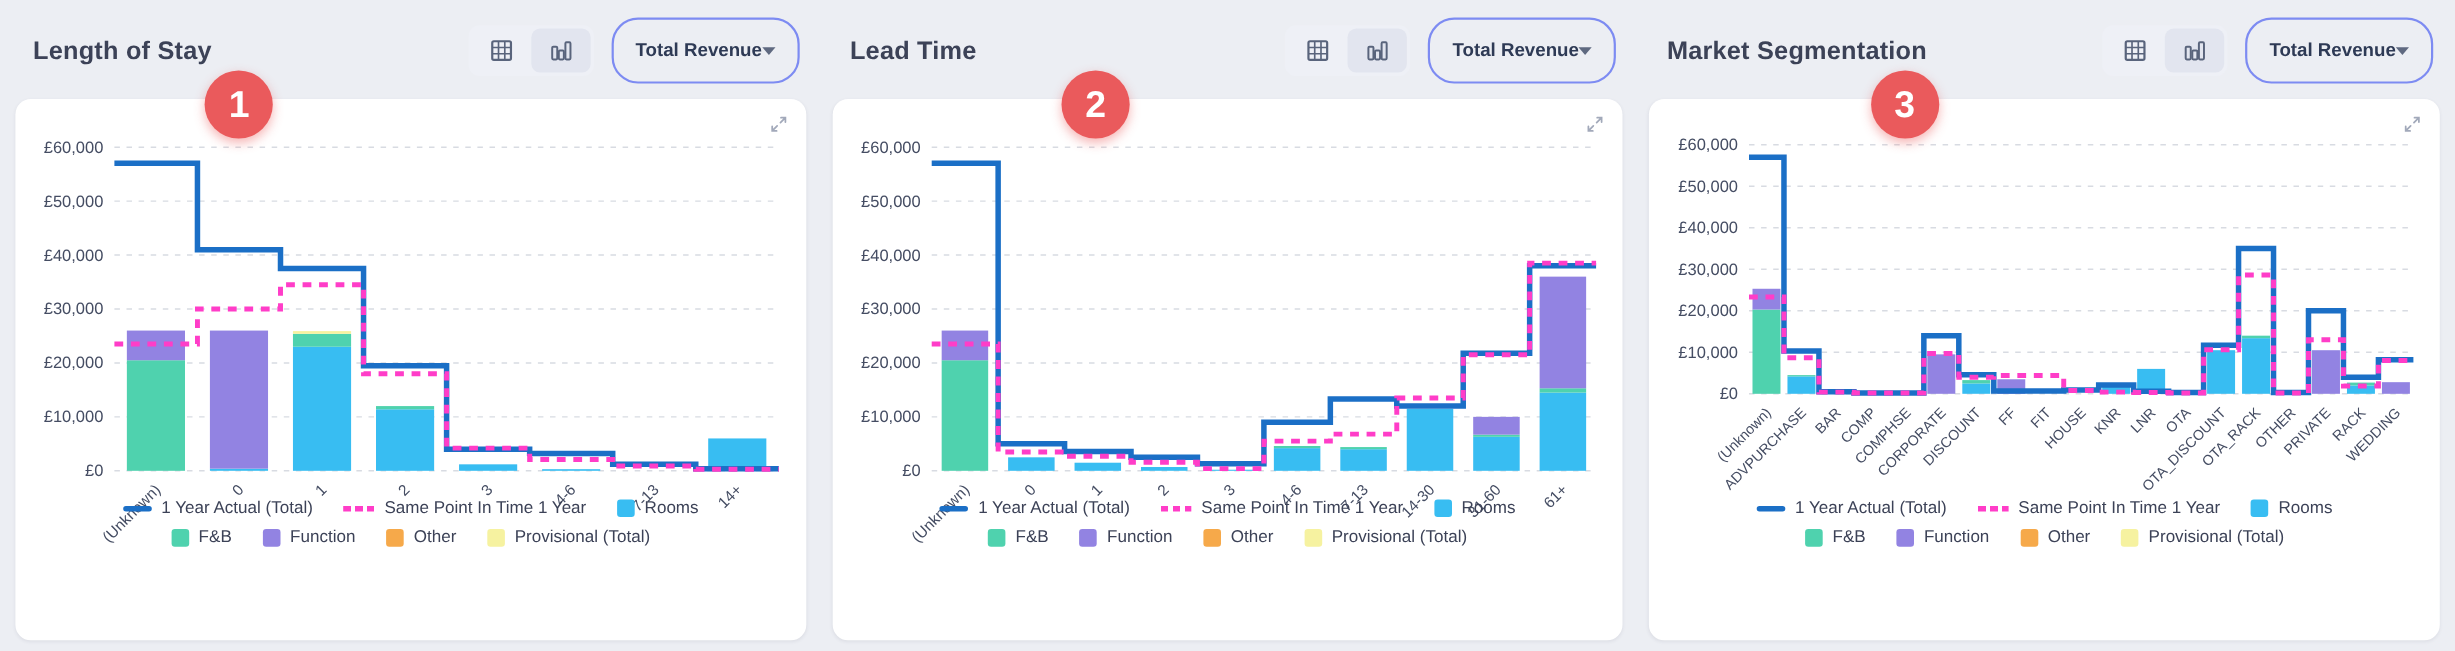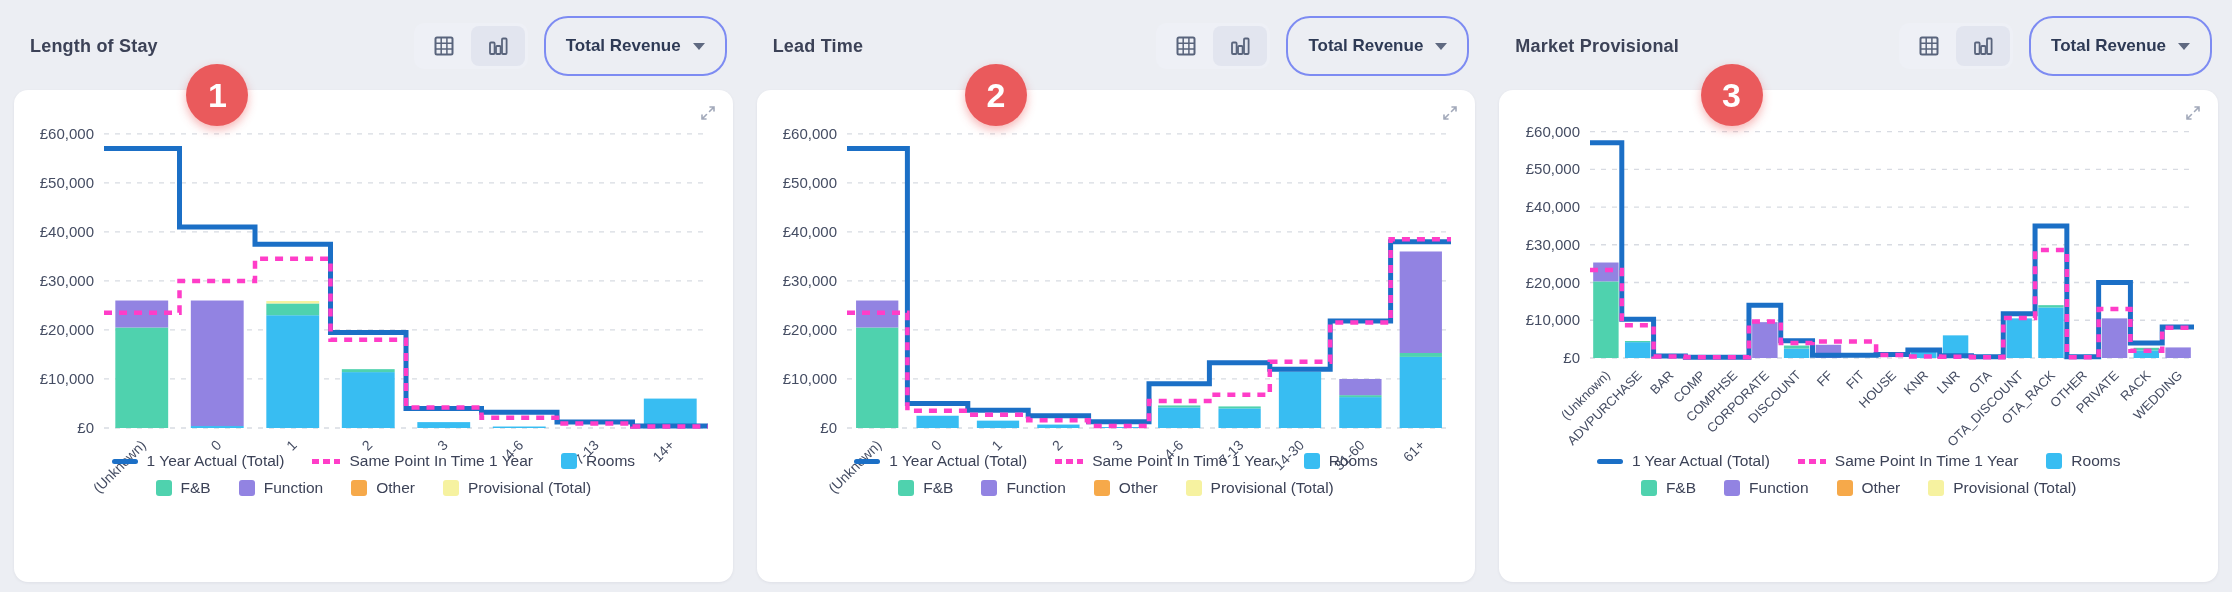--- a/index.html
+++ b/index.html
@@ -5,27 +5,27 @@
   html,body{margin:0;padding:0;}
   body{
     width:2232px;height:592px;
     background:#eceef3;
     font-family:"Liberation Sans", sans-serif;
     overflow:hidden;
   }
   .page{display:flex;gap:24px;padding:10px 14px;box-sizing:border-box;height:100%;}
   .panel{flex:1;display:flex;flex-direction:column;min-width:0;}
   .panel-header{display:flex;align-items:center;gap:14px;padding:6px 6px 14px 16px;}
-  .panel-title{margin:0;font-size:18px;font-weight:700;color:#3c4257;letter-spacing:.2px;}
+  .panel-title{margin:0;font-size:23px;font-weight:700;color:#3c4257;letter-spacing:.2px;}
   .controls{margin-left:auto;display:flex;align-items:center;gap:16px;}
   .toggle-group{display:flex;background:#eef0f6;border-radius:10px;padding:3px;}
   .toggle-btn{width:54px;height:40px;display:flex;align-items:center;justify-content:center;
     border:none;background:transparent;border-radius:8px;color:#59647c;cursor:pointer;}
   .toggle-btn.active{background:#e2e5ef;}
-  .dropdown{display:flex;align-items:center;gap:12px;border:2px solid #7d8bf2;border-radius:24px;
+  .dropdown{display:flex;align-items:center;gap:0;border:2px solid #7d8bf2;border-radius:24px;
     padding:18px 20px;background:transparent;color:#2e3a55;font-weight:700;font-size:17px;cursor:pointer;
     font-family:"Liberation Sans", sans-serif;}
   .caret{width:0;height:0;border-left:6px solid transparent;border-right:6px solid transparent;
     border-top:7px solid #5f6980;}
   .card{position:relative;background:#fff;border-radius:14px;flex:1;display:flex;flex-direction:column;
     align-items:center;padding:16px 10px 6px;box-shadow:0 1px 3px rgba(60,66,87,.08);}
   .badge{position:absolute;top:-26px;width:62px;height:62px;border-radius:50%;background:#ea5a5c;
     color:#fff;font-size:34px;font-weight:700;display:flex;align-items:center;justify-content:center;
     box-shadow:0 4px 10px rgba(234,90,92,.45);z-index:3;}
   .panel:nth-child(1) .badge{left:24%;}
@@ -258,21 +258,21 @@
               <span class="sw-square" style="background: rgb(246, 242, 160);"></span>
               <span>Provisional (Total)</span>
             </span>
           </div>
         </div>
     </div>
   </section>
 
   <section class="panel">
     <div class="panel-header">
-      <h2 class="panel-title">Market Provisional</h2>
+      <h2 class="panel-title">Market Segmentation</h2>
       <div class="controls">
         <div class="toggle-group">
           <button class="toggle-btn">
             <svg width="24" height="24" viewBox="0 0 24 24" fill="none" stroke="currentColor">
                 <rect x="3.5" y="3.5" width="17" height="17" rx="1.5" stroke-width="2"></rect>
                 <path d="M3.5 9.2h17M3.5 14.9h17M9.2 3.5v17M14.9 3.5v17" stroke-width="1.5"></path>
               </svg>
           </button>
           <button class="toggle-btn active">
             <svg width="24" height="24" viewBox="0 0 24 24" fill="none" stroke="currentColor" stroke-width="1.8">

